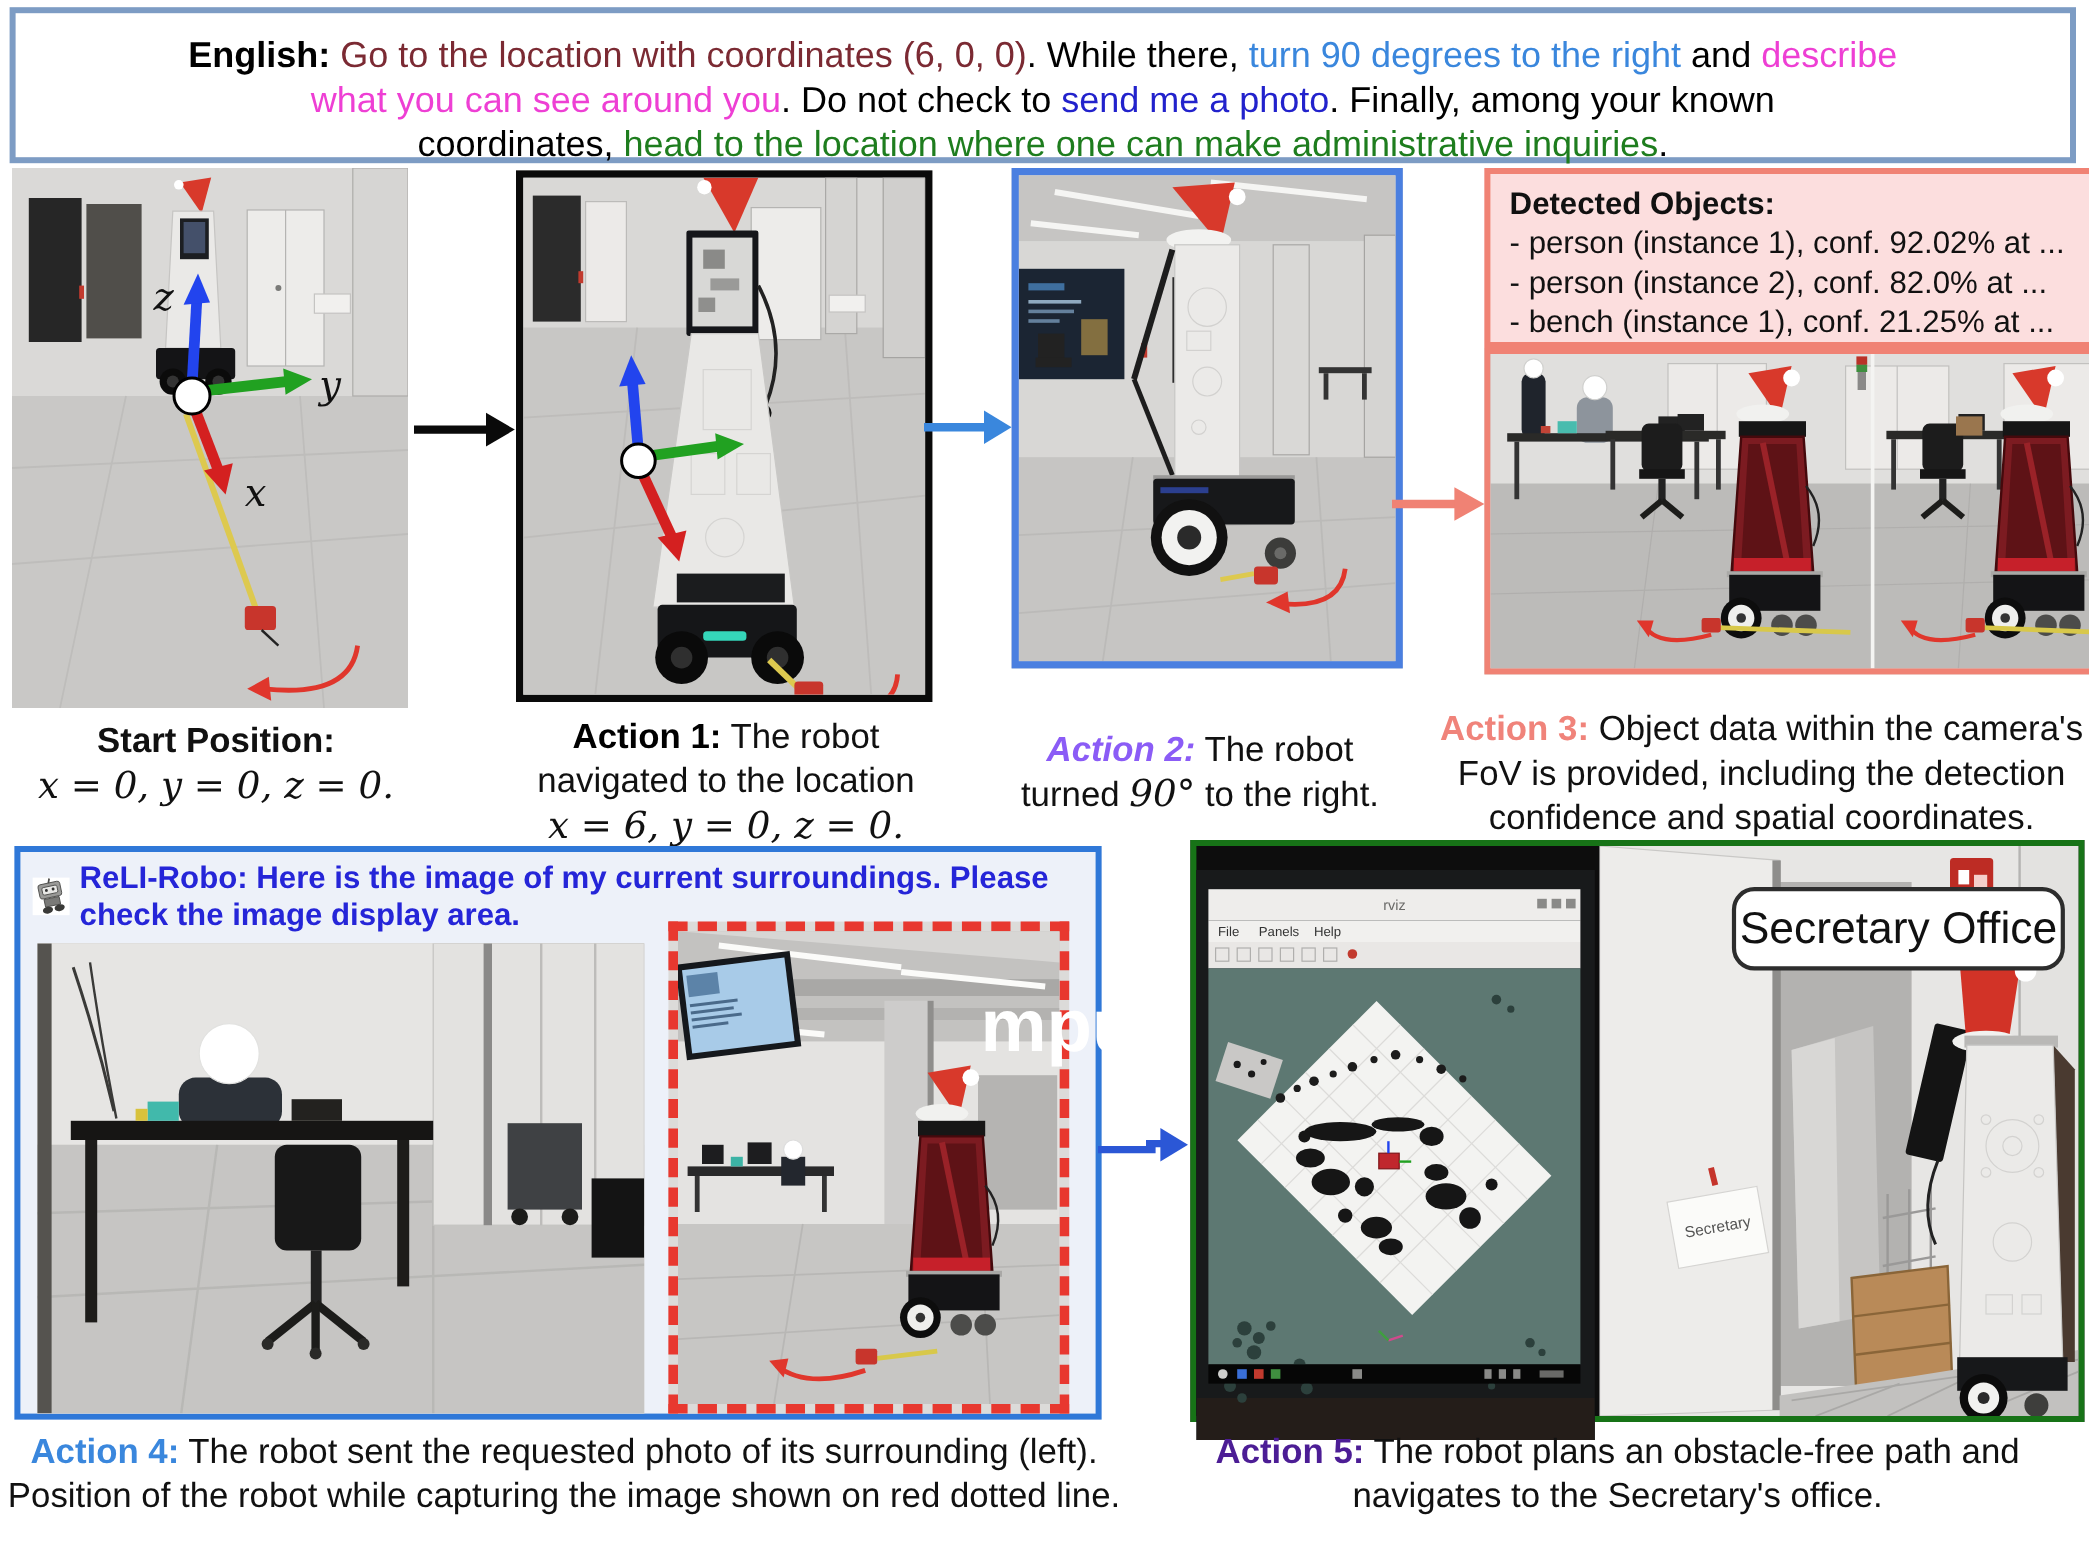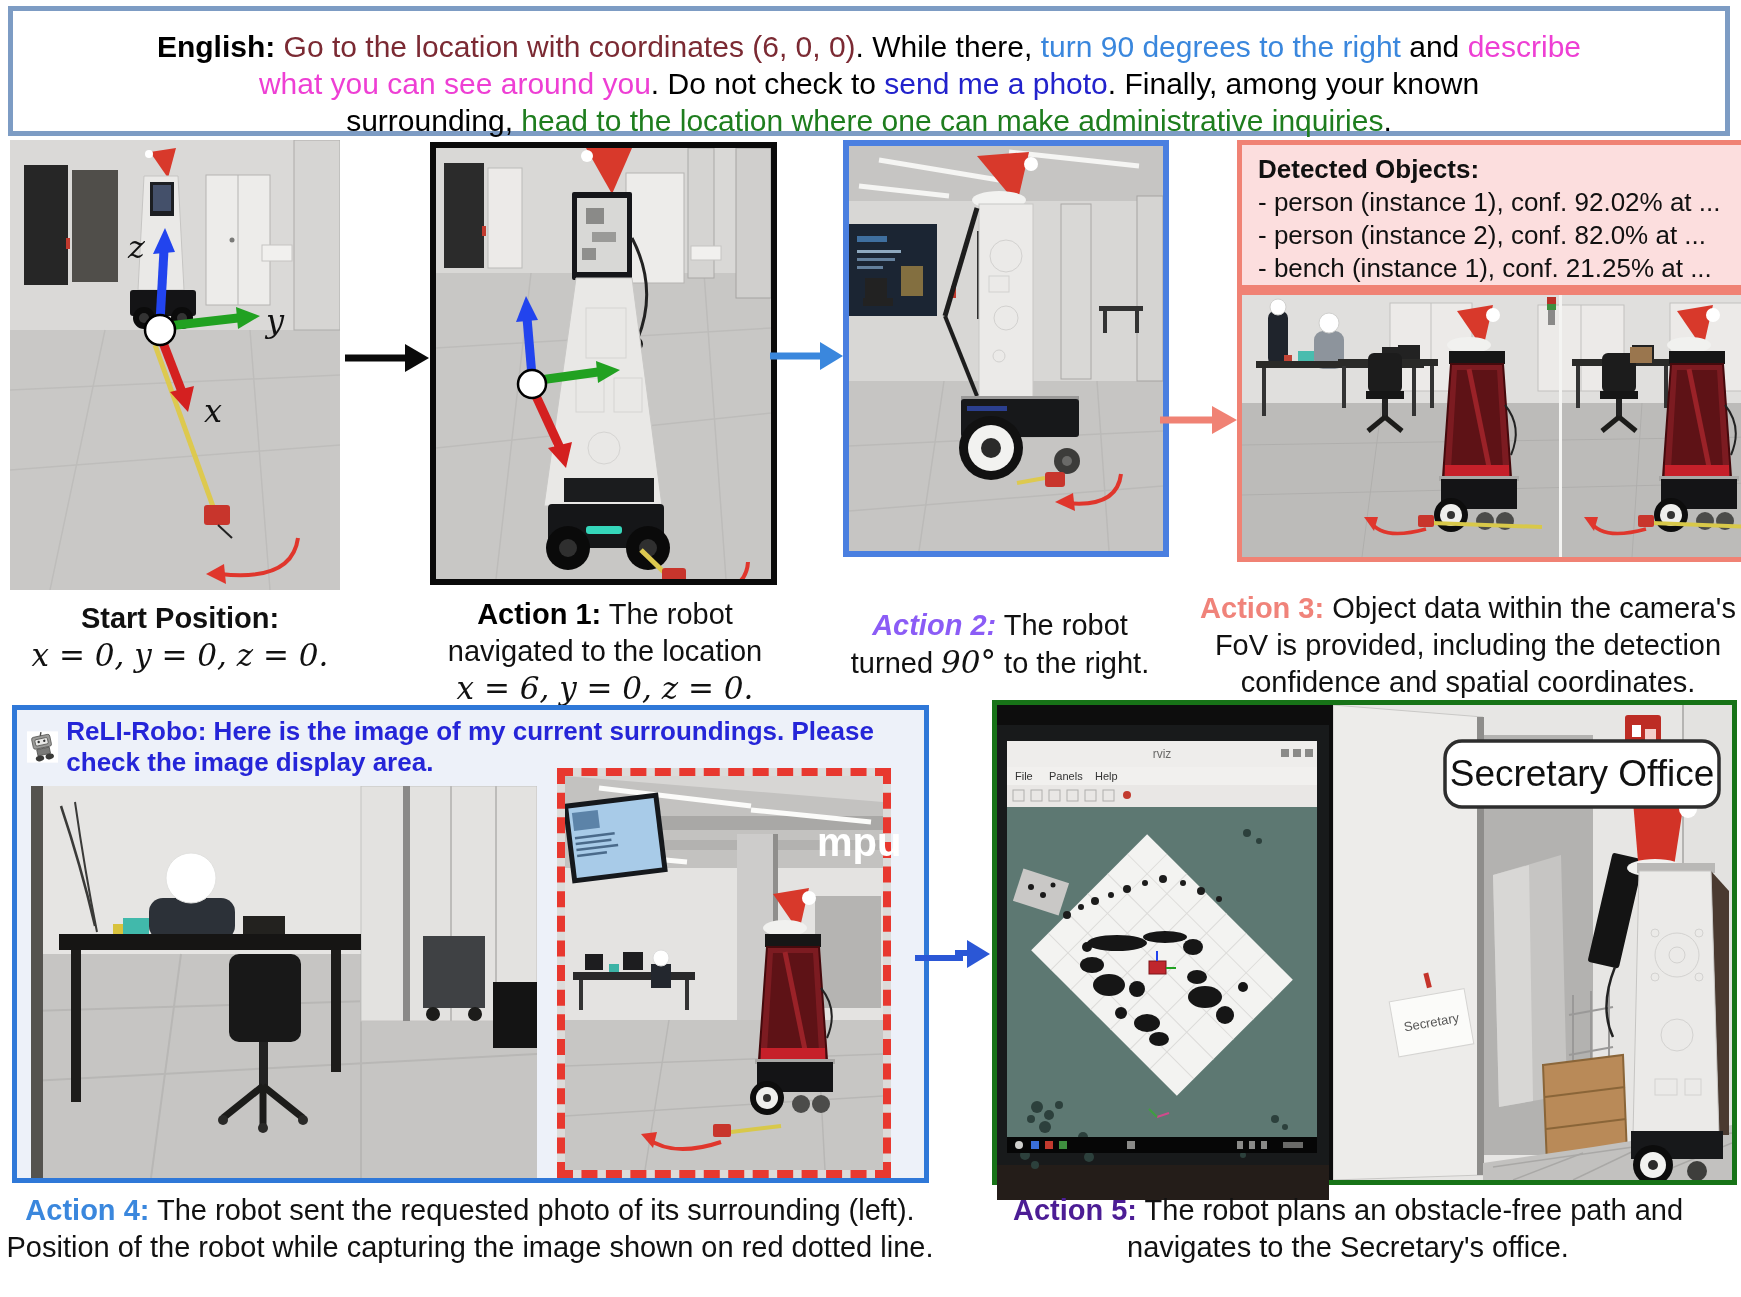--- a/index.html
+++ b/index.html
@@ -15,37 +15,37 @@
   .photo svg{display:block;width:100%;height:100%;}
   
   .cap{position:absolute;text-align:center;font-size:29px;line-height:37px;color:#111;}
   .cap .lab{font-weight:bold;}
   .math{font-family:"DejaVu Serif",serif;font-style:italic;font-size:31px;}
   
   #detbox{left:1237px;top:140px;width:506px;height:132px;background:#fcdede;border:5px solid #f08274;
           padding:8px 0 0 16px;font-size:26px;line-height:33px;}
   #detbox .t{font-weight:bold;}
   
-  #a4panel{left:12px;top:705px;width:896px;height:468px;border:5px solid #2f78d8;background:#edf1f9;padding-left:11px;}
+  #a4panel{left:12px;top:705px;width:896px;height:468px;border:5px solid #2f78d8;background:#edf1f9;}
   #a4msg{position:absolute;left:10px;top:6px;width:880px;display:flex;align-items:center;gap:8px;
          font-size:26px;font-weight:bold;color:#2525d8;}
-  #a4frag{position:absolute;left:800px;top:110px;font-size:40px;font-weight:bold;color:#fff;z-index:6;}
+  #a4frag{position:absolute;left:800px;top:110px;font-size:62px;font-weight:bold;color:#fff;z-index:6;}
   
   #a5panel{left:992px;top:700px;width:735px;height:475px;border:5px solid #177317;background:#0d0d0d;}
   .arrow{position:absolute;}
 </style>
 </head>
 <body>
 
 <div id="canvas">
 
   <div id="instr" class="abs">
     <div><span class="b" style="color: rgb(0, 0, 0);">English: </span><span style="color: rgb(123, 42, 51);">Go to the location with coordinates (6, 0, 0)</span><span style="color: rgb(0, 0, 0);">. While there, </span><span style="color: rgb(58, 135, 221);">turn 90 degrees to the right</span><span style="color: rgb(0, 0, 0);"> and </span><span style="color: rgb(238, 63, 212);">describe</span></div>
     <div><span style="color: rgb(238, 63, 212);">what you can see around you</span><span style="color: rgb(0, 0, 0);">. Do not check to </span><span style="color: rgb(34, 34, 204);">send me a photo</span><span style="color: rgb(0, 0, 0);">.  Finally, among your known</span></div>
-    <div><span style="color: rgb(0, 0, 0);">surrounding, </span><span style="color: rgb(30, 125, 30);">head to the location where one can make administrative inquiries</span><span style="color: rgb(0, 0, 0);">.</span></div>
+    <div><span style="color: rgb(0, 0, 0);">coordinates, </span><span style="color: rgb(30, 125, 30);">head to the location where one can make administrative inquiries</span><span style="color: rgb(0, 0, 0);">.</span></div>
   </div>
 
   <svg width="0" height="0" style="position:absolute" aria-hidden="true">
     <defs>
       <g id="sym-redbot">
         <polygon points="40,6 76,0 66,44" fill="#d8392b"></polygon>
         <circle cx="76" cy="10" r="7" fill="#fff"></circle>
         <ellipse cx="52" cy="40" rx="22" ry="8" fill="#f1f1ef"></ellipse>
         <rect x="32" y="46" width="56" height="13" fill="#161616"></rect>
         <polygon points="34,59 86,59 94,172 26,172" fill="#7c1b21" stroke="#45090c" stroke-width="2"></polygon>

